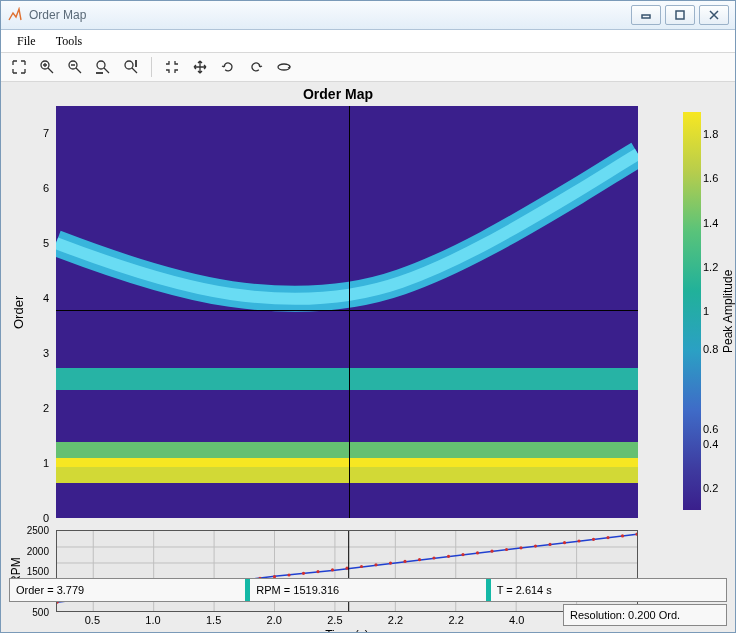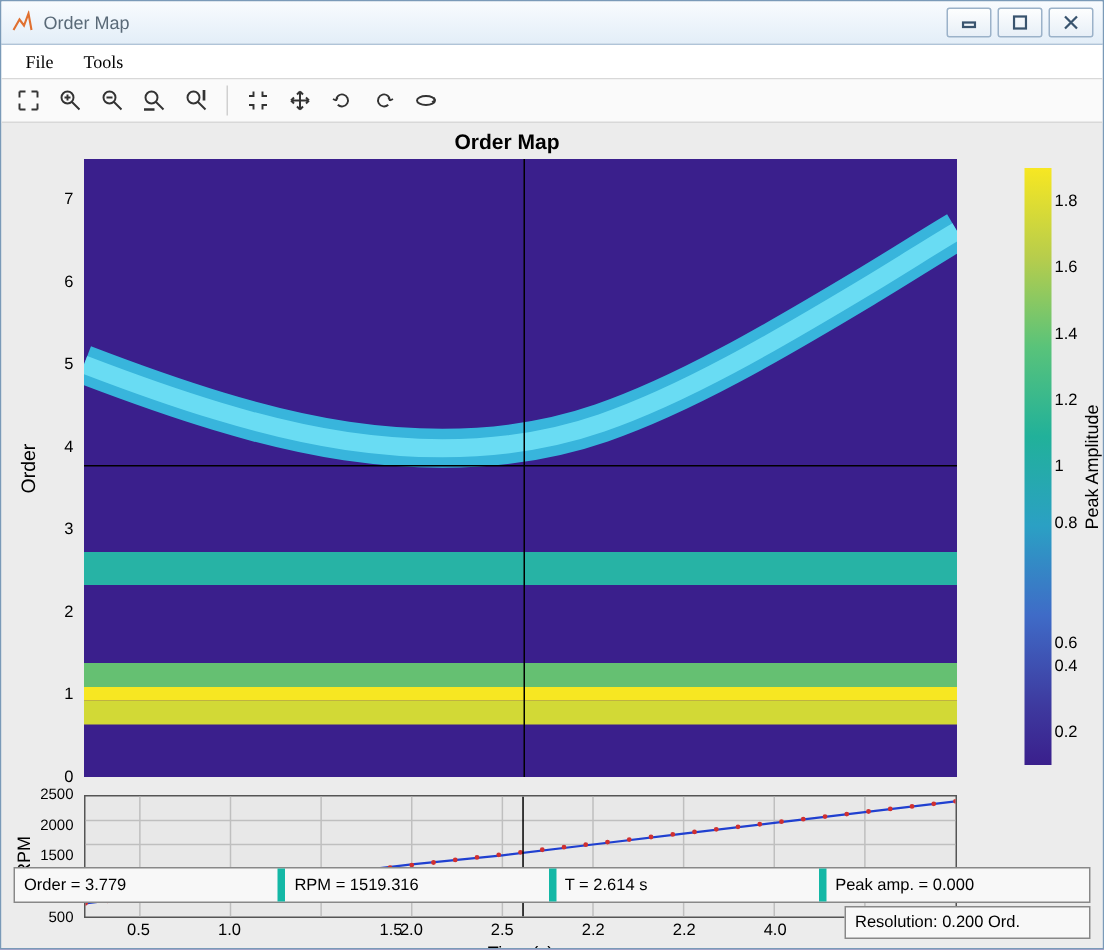--- a/index.html
+++ b/index.html
@@ -253,34 +253,33 @@
             <circle cx="565.4999999999999" cy="4.900000000000006" r="1.6" fill="#d03030"></circle>
             <circle cx="580" cy="3.200000000000003" r="1.6" fill="#d03030"></circle>
           </g>
         <line id="rpm-cross-v" y1="0" y2="80" stroke="#000" stroke-width="1" x1="291.69166666666666" x2="291.69166666666666"></line>
       </svg>
     </div>
 
     <div class="xticks" id="xticks">
         <span class="xtick" style="left: 36.375px;">0.5</span>
         <span class="xtick" style="left: 97px;">1.0</span>
-        <span class="xtick" style="left: 157.625px; margin-left: 47px;">1.5</span>
+        <span class="xtick" style="left: 157.625px;">1.5</span>
         <span class="xtick" style="left: 218.25px;">2.0</span>
         <span class="xtick" style="left: 278.875px;">2.5</span>
         <span class="xtick" style="left: 339.5px;">2.2</span>
         <span class="xtick" style="left: 400.125px;">2.2</span>
         <span class="xtick" style="left: 460.75px;">4.0</span>
         <span class="xtick" style="left: 521.375px;">4.5</span>
       </div>
     <div class="xlabel">Time (s)</div>
 
     <div class="statusrow" style="position:absolute;left:0;right:0;bottom:26px;">
       <div class="statuscell" style="flex:1">Order = 3.779</div>
       <div class="statuscell" style="flex:1">RPM = 1519.316</div>
       <div class="statuscell" style="flex:1">T = 2.614 s</div>
-      <div class="statuscell" style="flex:1">Peak amp. = 0.000</div>
     </div>
     <div class="res-row" style="position:absolute;left:0;right:0;bottom:2px;margin-top:40px;">
       <div class="res-cell">Resolution: 0.200 Ord.</div>
     </div>
   </div>
 
 </div>
 
 </body></html>

